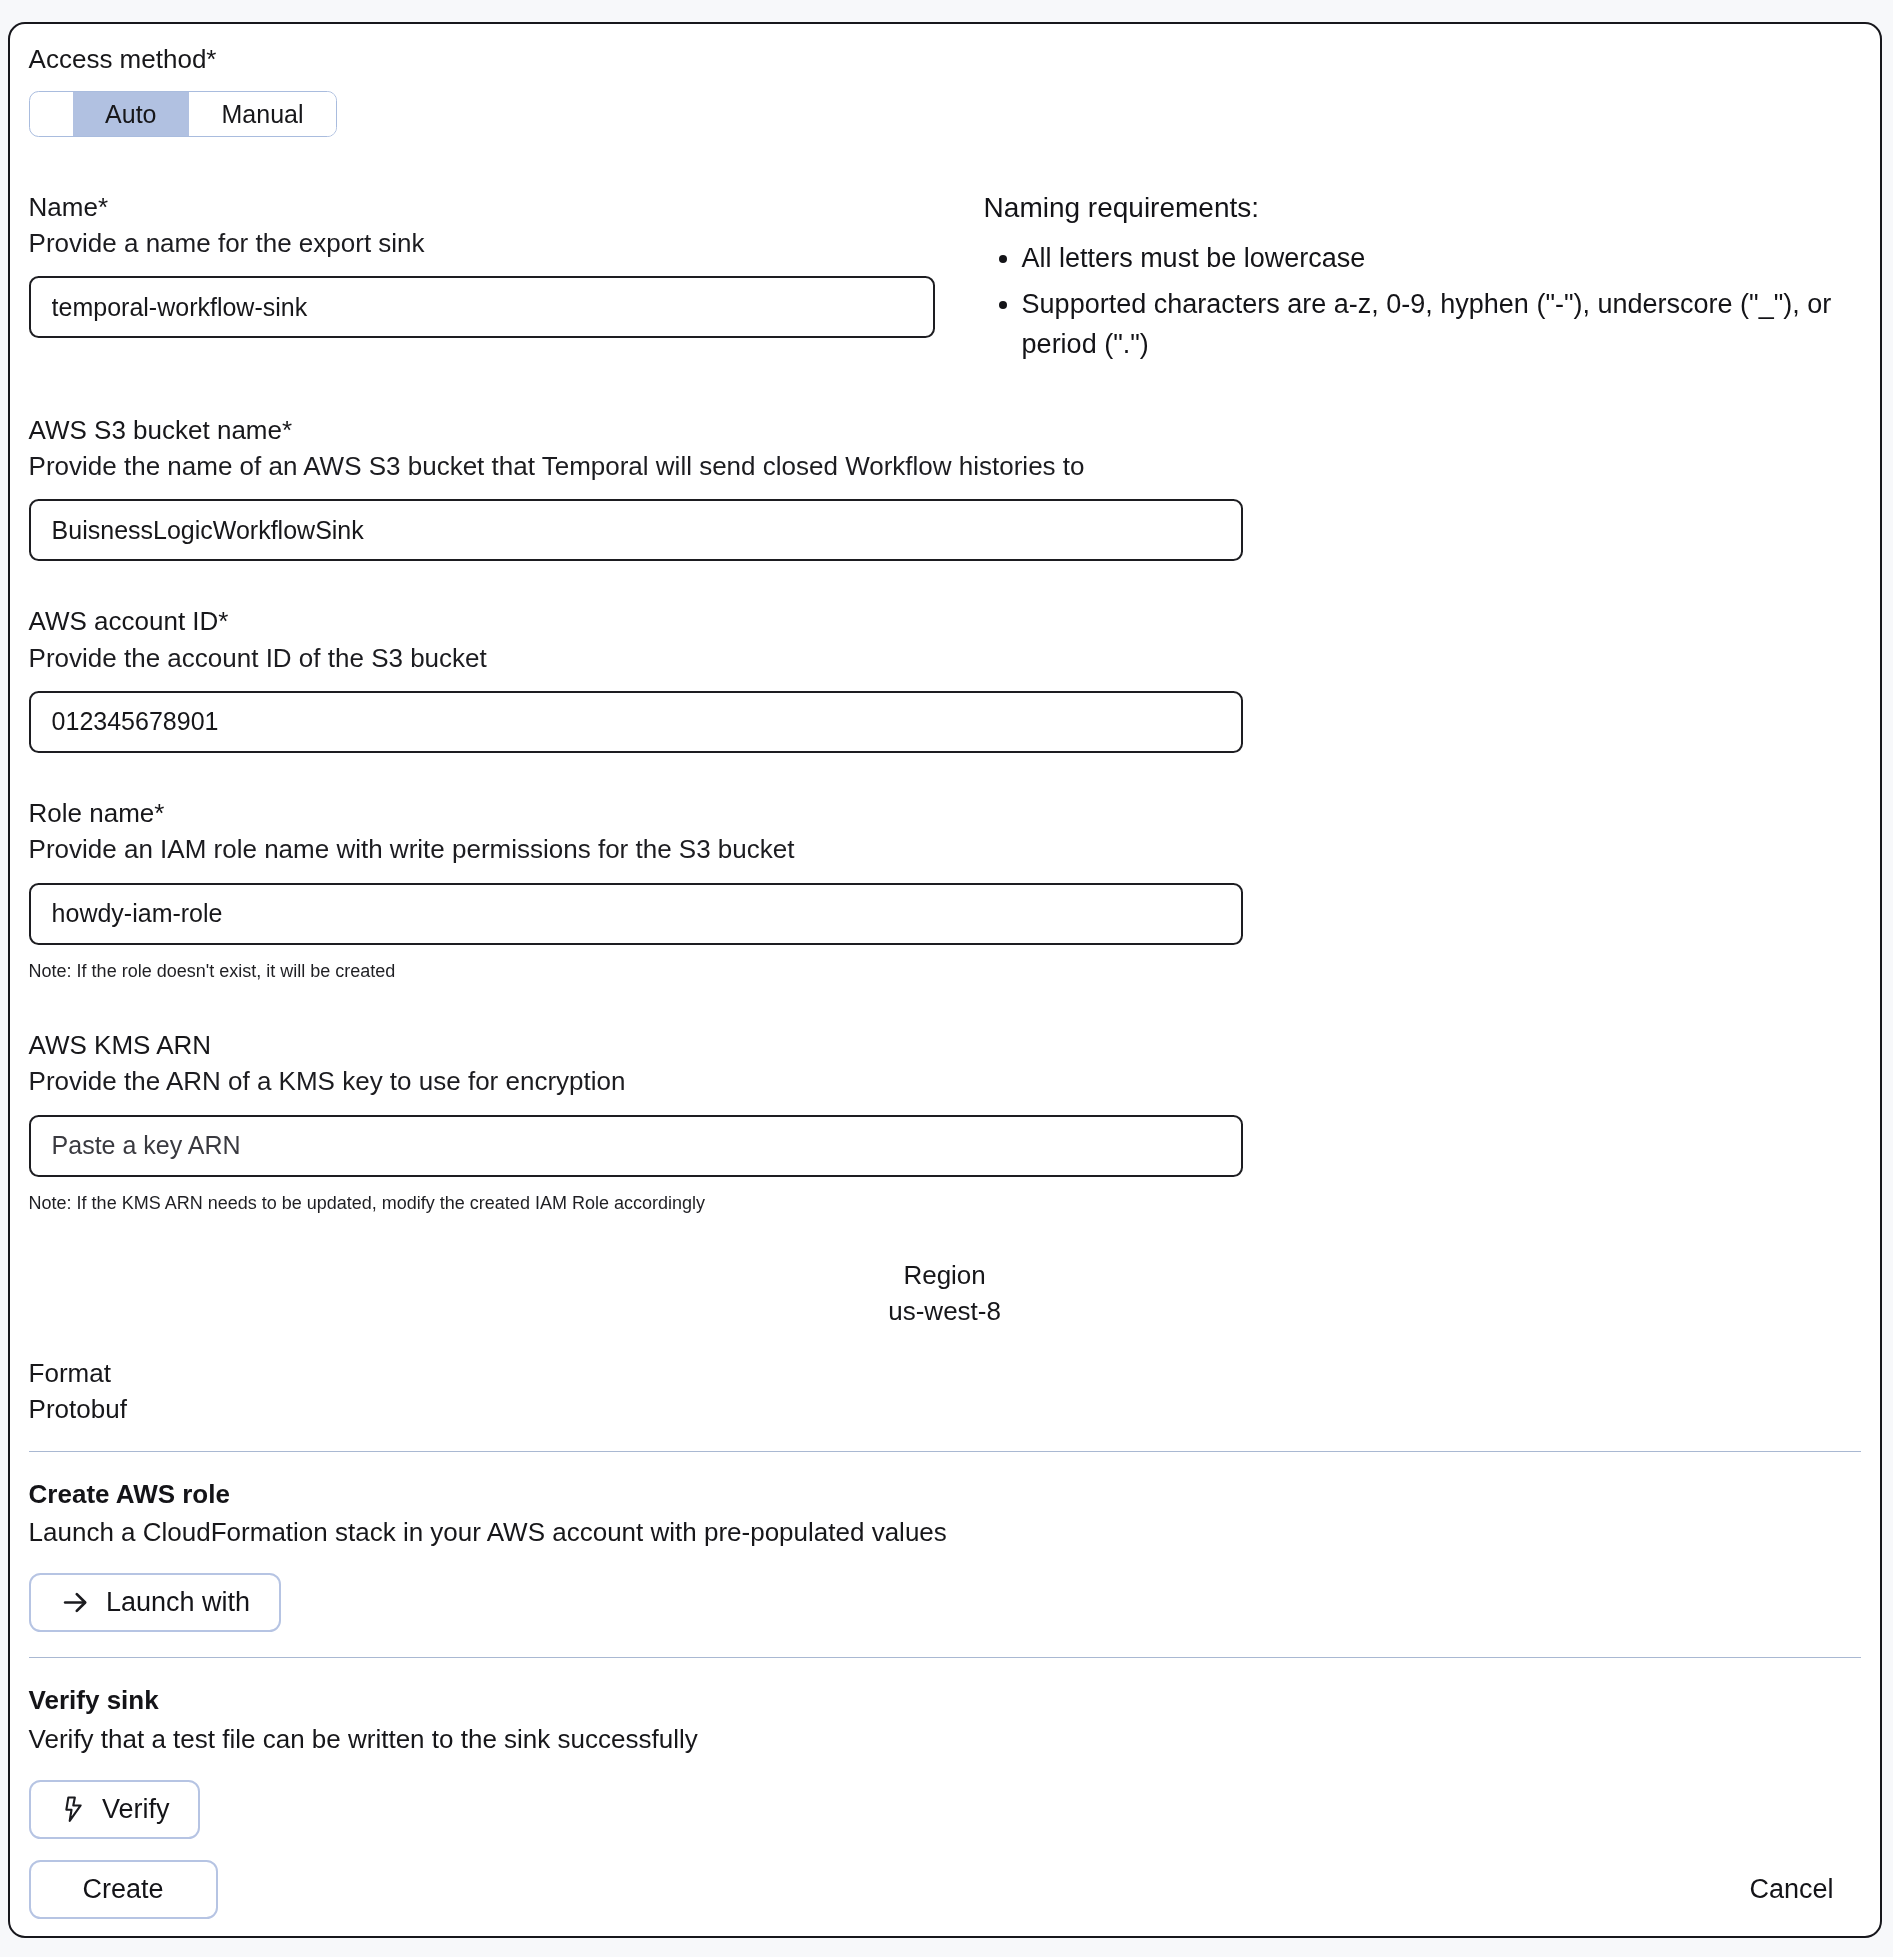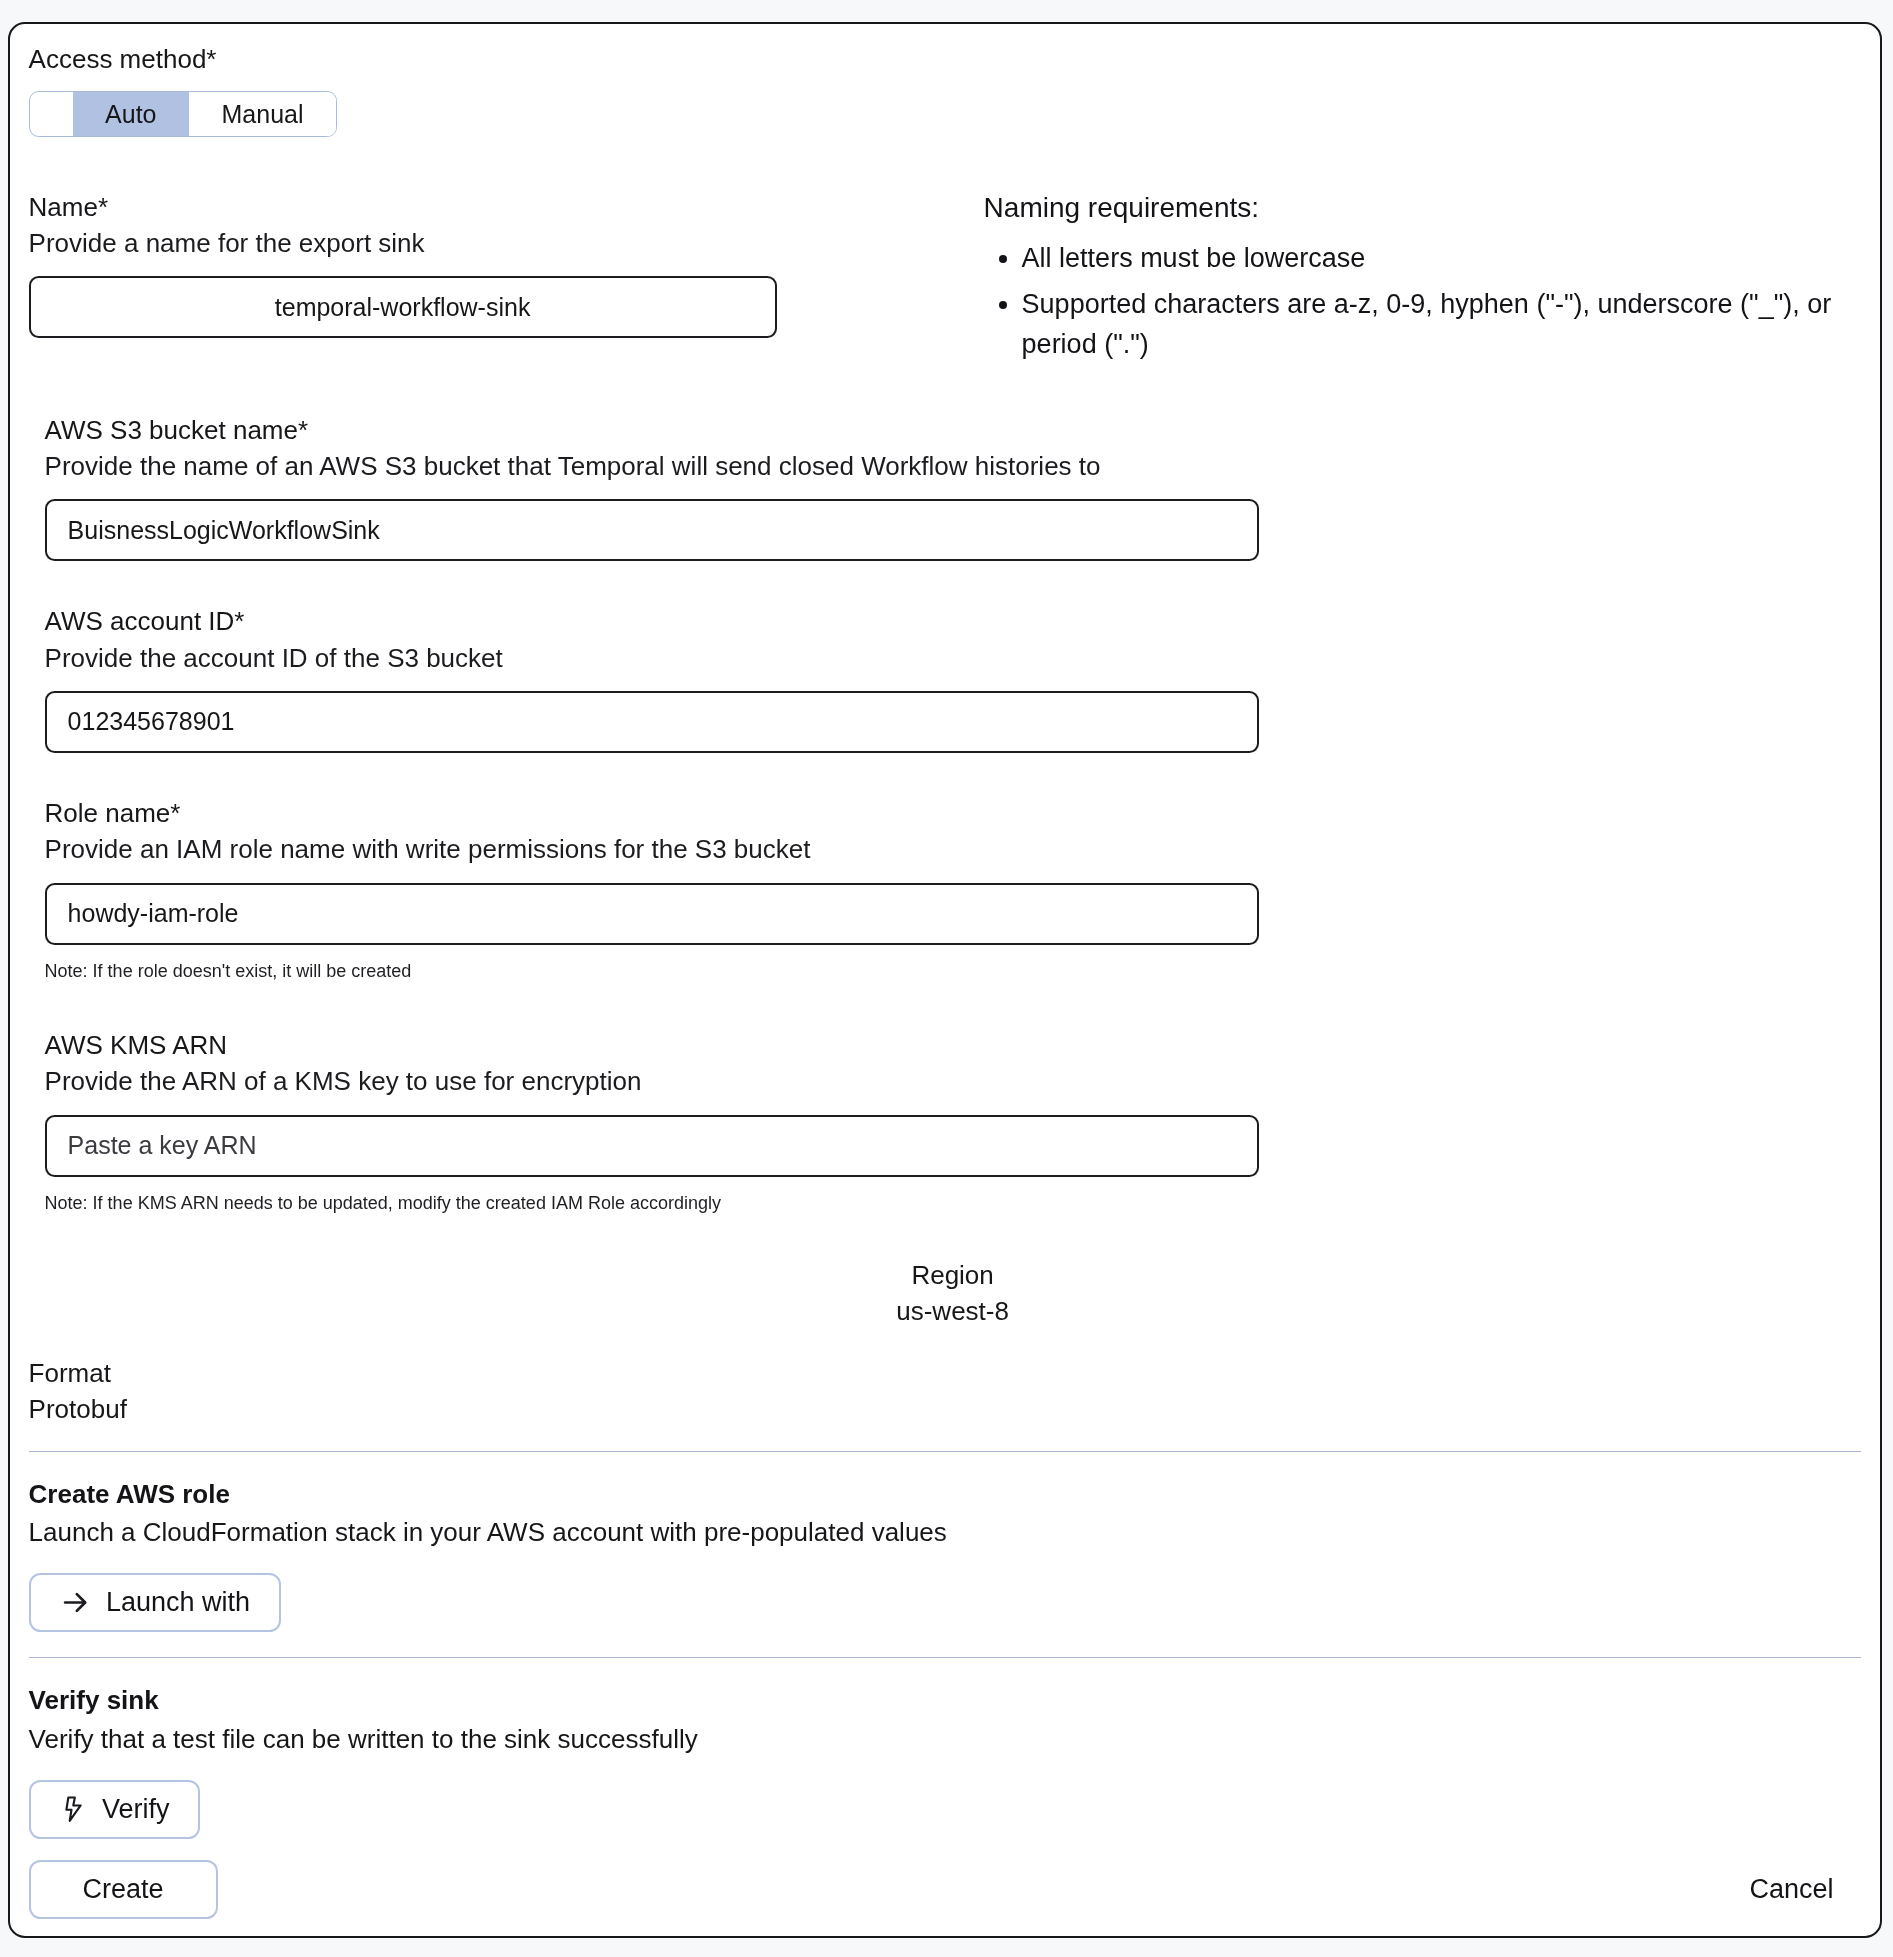--- a/index.html
+++ b/index.html
@@ -77,22 +77,22 @@
     border-radius: 9.6px;
     padding: 0 21px;
     font-size: 25px;
     font-family: inherit;
     color: #17171a;
     background: #ffffff;
     outline: none;
   }
   .text-input::placeholder { color: #3a3a40; opacity: 1; }
   .w-wide { width: 1214px; }
-  .w-name { width: 748px; text-align: center; }
-  .section { margin-top: 44px; margin-left: 16px; }
+  .w-name { width: 906px; }
+  .section { margin-top: 44px; }
   .note {
     margin-top: 13.4px;
     font-size: 18px;
     line-height: 27px;
     color: #1f1f23;
   }
   .static-label { font-size: 26px; line-height: 32.5px; }
   .static-value { font-size: 26px; line-height: 32.5px; margin-top: 3.8px; }
   .divider {
     border: none;

